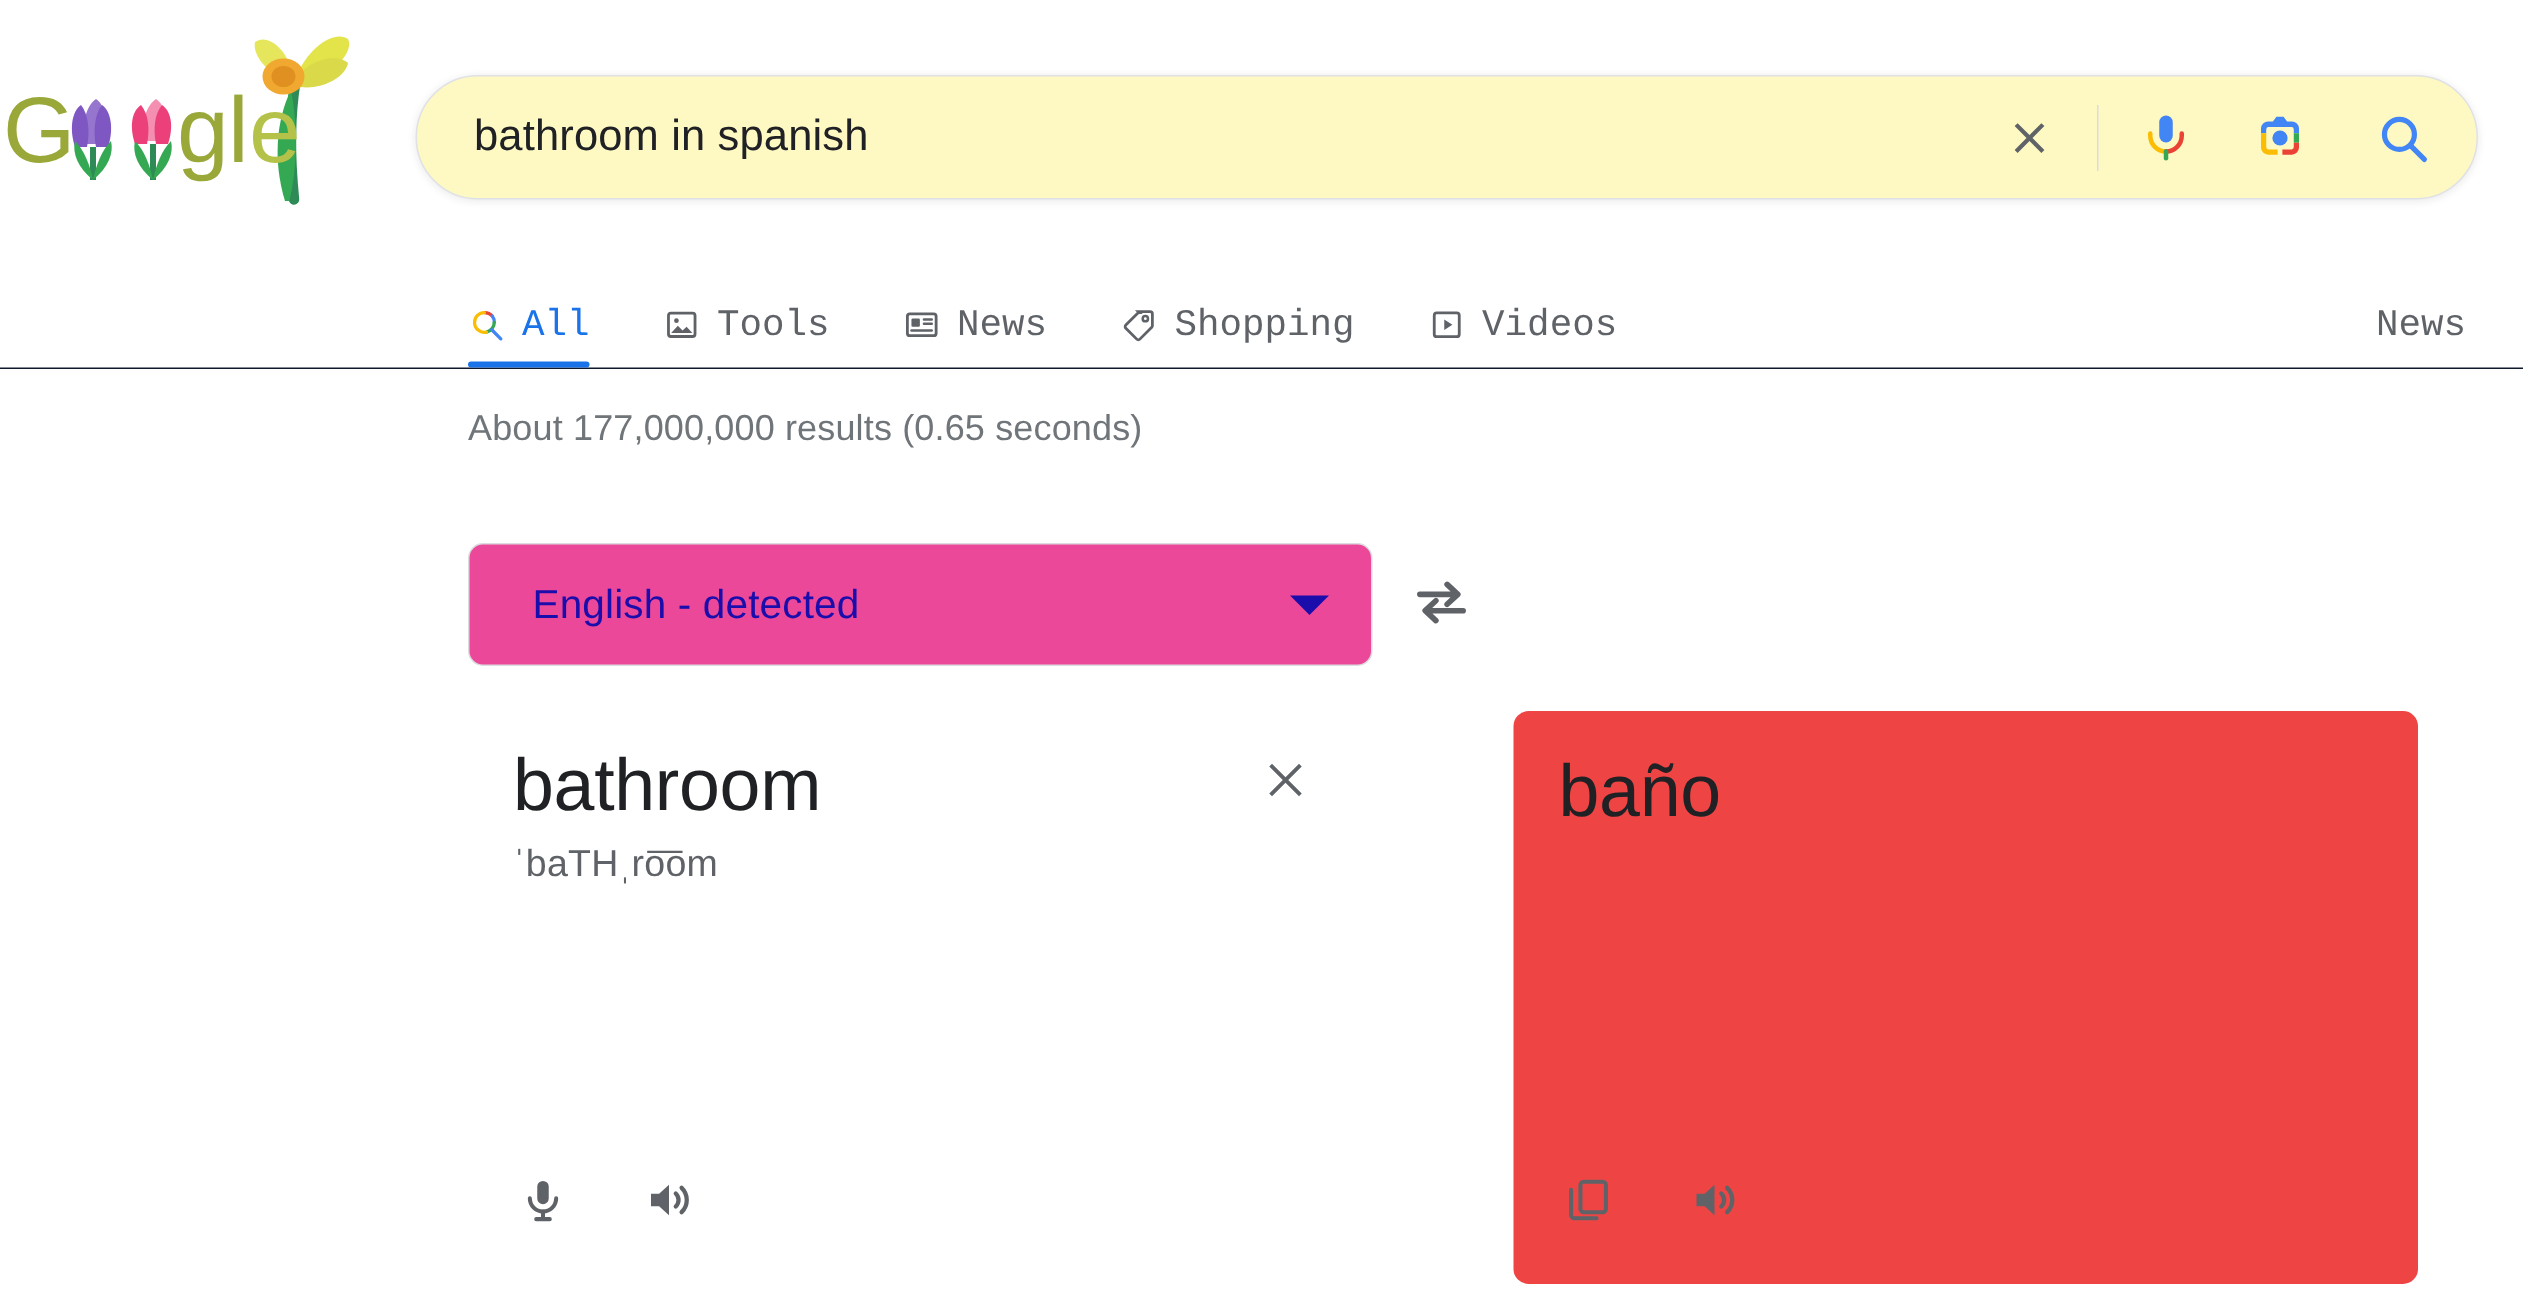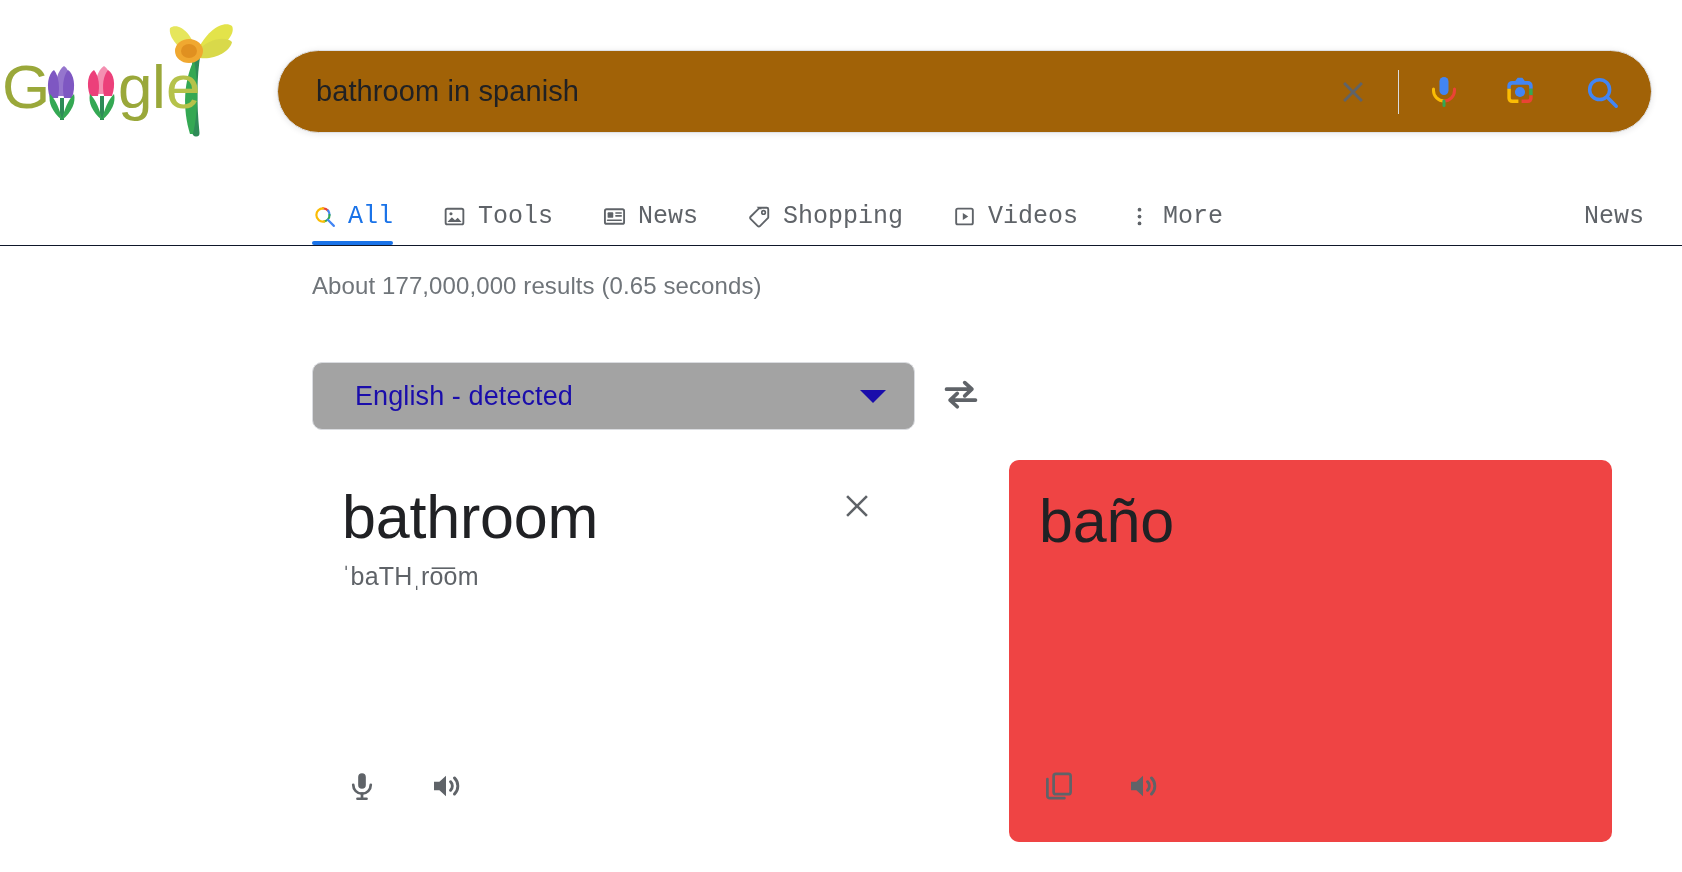--- a/index.html
+++ b/index.html
@@ -29,21 +29,21 @@
 
   
   .search-wrap {
     position: absolute;
     left: 277px;
     top: 50px;
     width: 1375px;
     height: 83px;
     border: 1px solid #dfe1e5;
     border-radius: 42px;
-    background: #a16207;
+    background: #fef9c3;
     box-shadow: 0 1px 6px rgba(32,33,36,.10);
     display: flex;
     align-items: center;
     padding: 0 26px 0 36px;
   }
   .search-input {
     flex: 1;
     border: none;
     outline: none;
     font-size: 29px;
@@ -137,24 +137,24 @@
     width: 1300px;
   }
 
   .lang-row {
     display: flex;
     align-items: center;
     width: 1300px;
   }
   .lang-select {
     width: 603px;
-    height: 68px;
+    height: 82px;
     border: 1px solid #dadce0;
     border-radius: 10px;
-    background: #a3a3a3;
+    background: #ec4899;
     display: flex;
     align-items: center;
     padding: 0 28px 0 42px;
     cursor: pointer;
   }
   .lang-select .lname {
     flex: 1;
     font-size: 27px;
     color: #1a0dab;
     letter-spacing: .1px;
@@ -190,21 +190,21 @@
     width: 603px;
     min-height: 382px;
     background: #ef4444;
     border-radius: 10px;
     margin-left: 94px;
     position: relative;
     padding: 26px 0 0 30px;
   }
 
   .word-main {
-    font-size: 61px;
+    font-size: 49px;
     color: #202124;
     line-height: 1.15;
     letter-spacing: -.2px;
   }
   .word-phon {
     margin-top: 10px;
     font-size: 25px;
     color: #5f6368;
     letter-spacing: .2px;
   }
@@ -363,30 +363,20 @@
   <div class="tab">
     <span>
       <svg width="25" height="25" viewBox="0 0 24 24">
         <rect x="4" y="4.4" width="16" height="15.2" rx="1.6" stroke="#5f6368" stroke-width="1.8" fill="none"></rect>
         <path d="M10.4 8.6l5.2 3.4-5.2 3.4z" fill="#5f6368"></path>
       </svg>
     </span>
     <span class="tlabel">Videos</span>
   </div>
 
-  <div class="tab">
-    <span>
-      <svg width="25" height="25" viewBox="0 0 24 24">
-        <circle cx="12" cy="5.4" r="1.8" fill="#5f6368"></circle>
-        <circle cx="12" cy="12" r="1.8" fill="#5f6368"></circle>
-        <circle cx="12" cy="18.6" r="1.8" fill="#5f6368"></circle>
-      </svg>
-    </span>
-    <span class="tlabel">More</span>
-  </div>
 
   <div class="tools-btn">News</div>
 </div>
 
 <div class="result-stats">About 177,000,000 results (0.65 seconds)</div>
 
 <div class="translate-area">
 
   <div class="lang-row">
 

